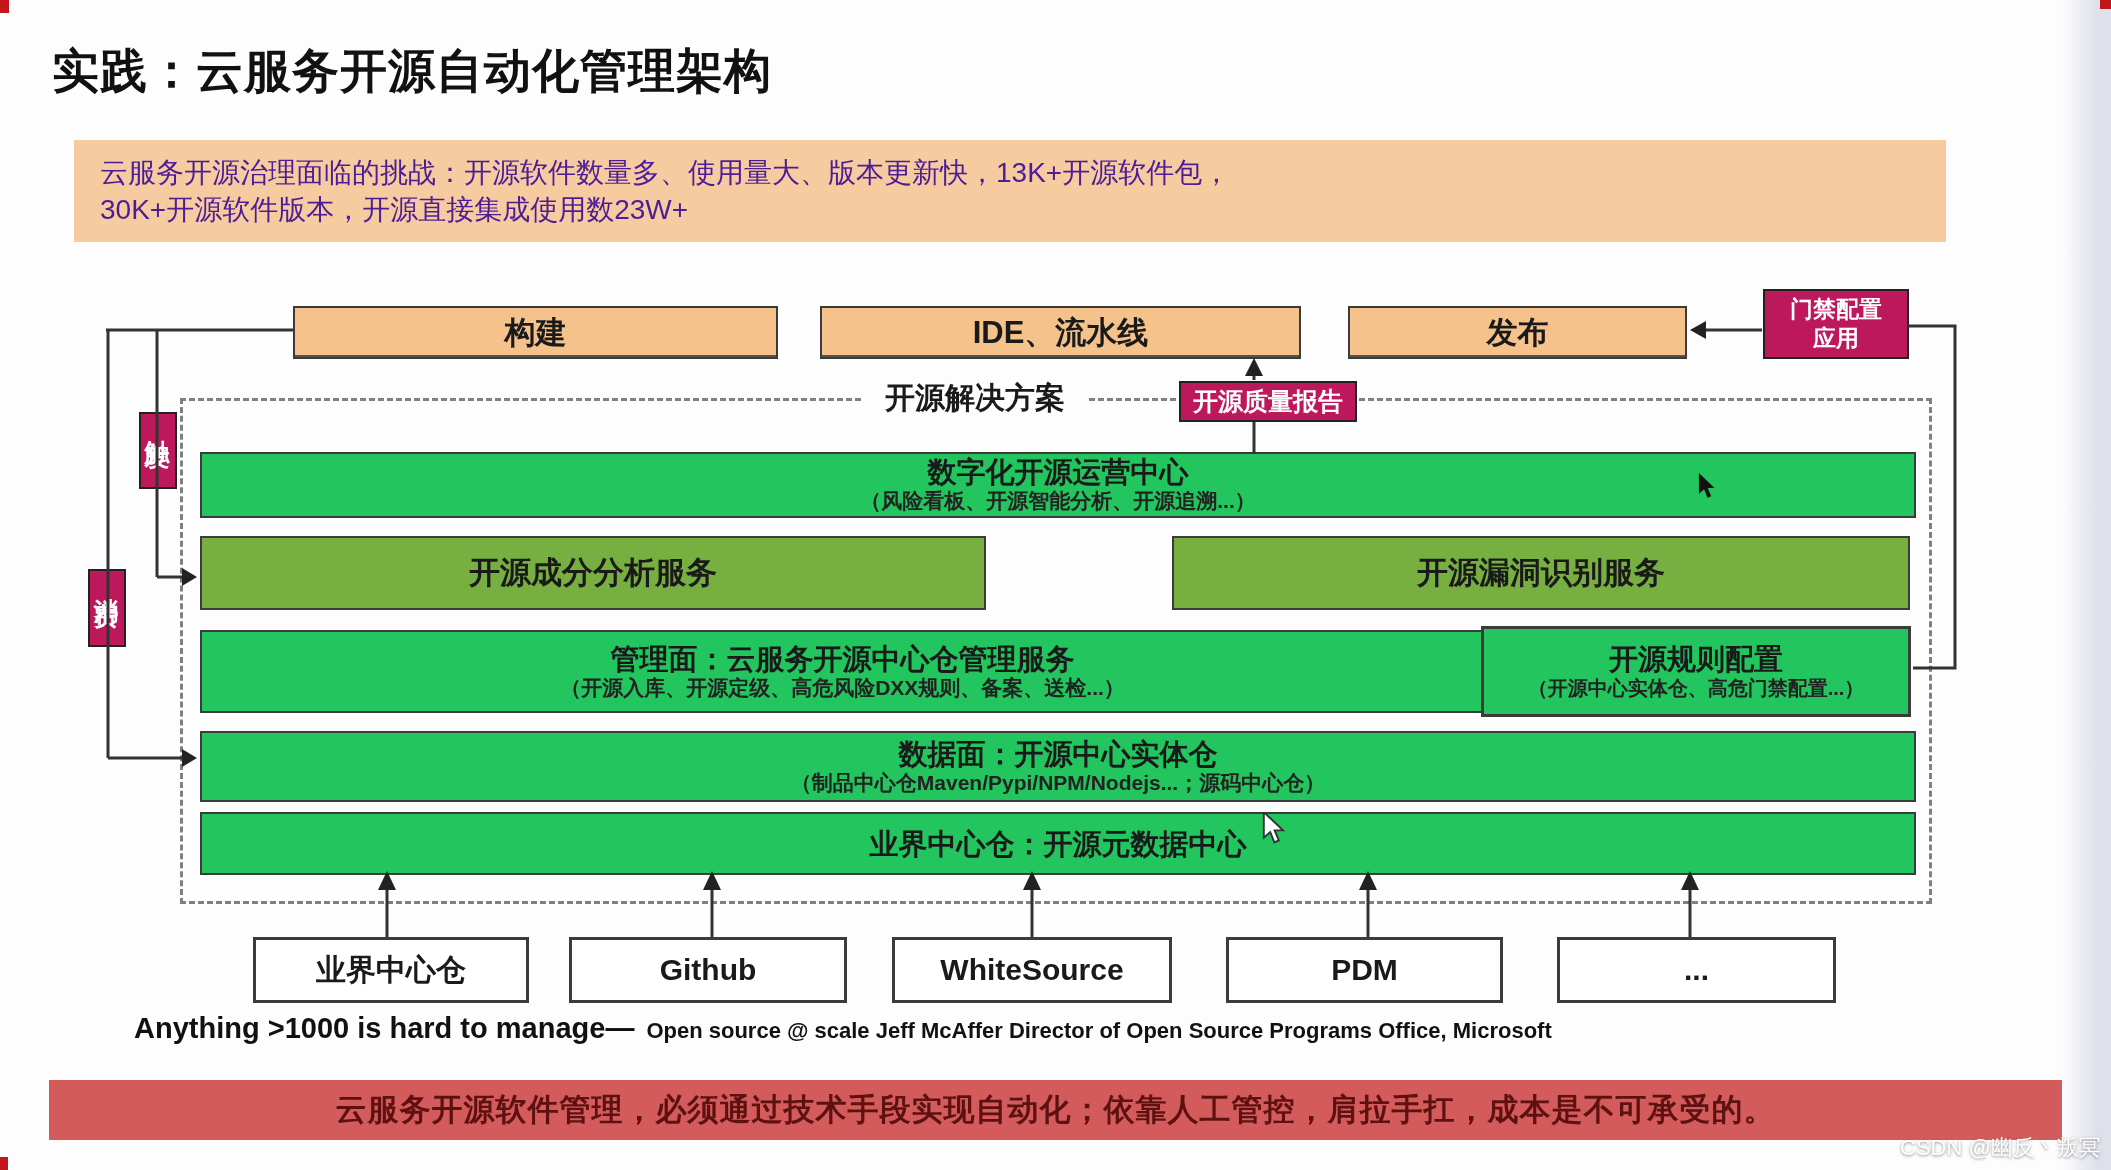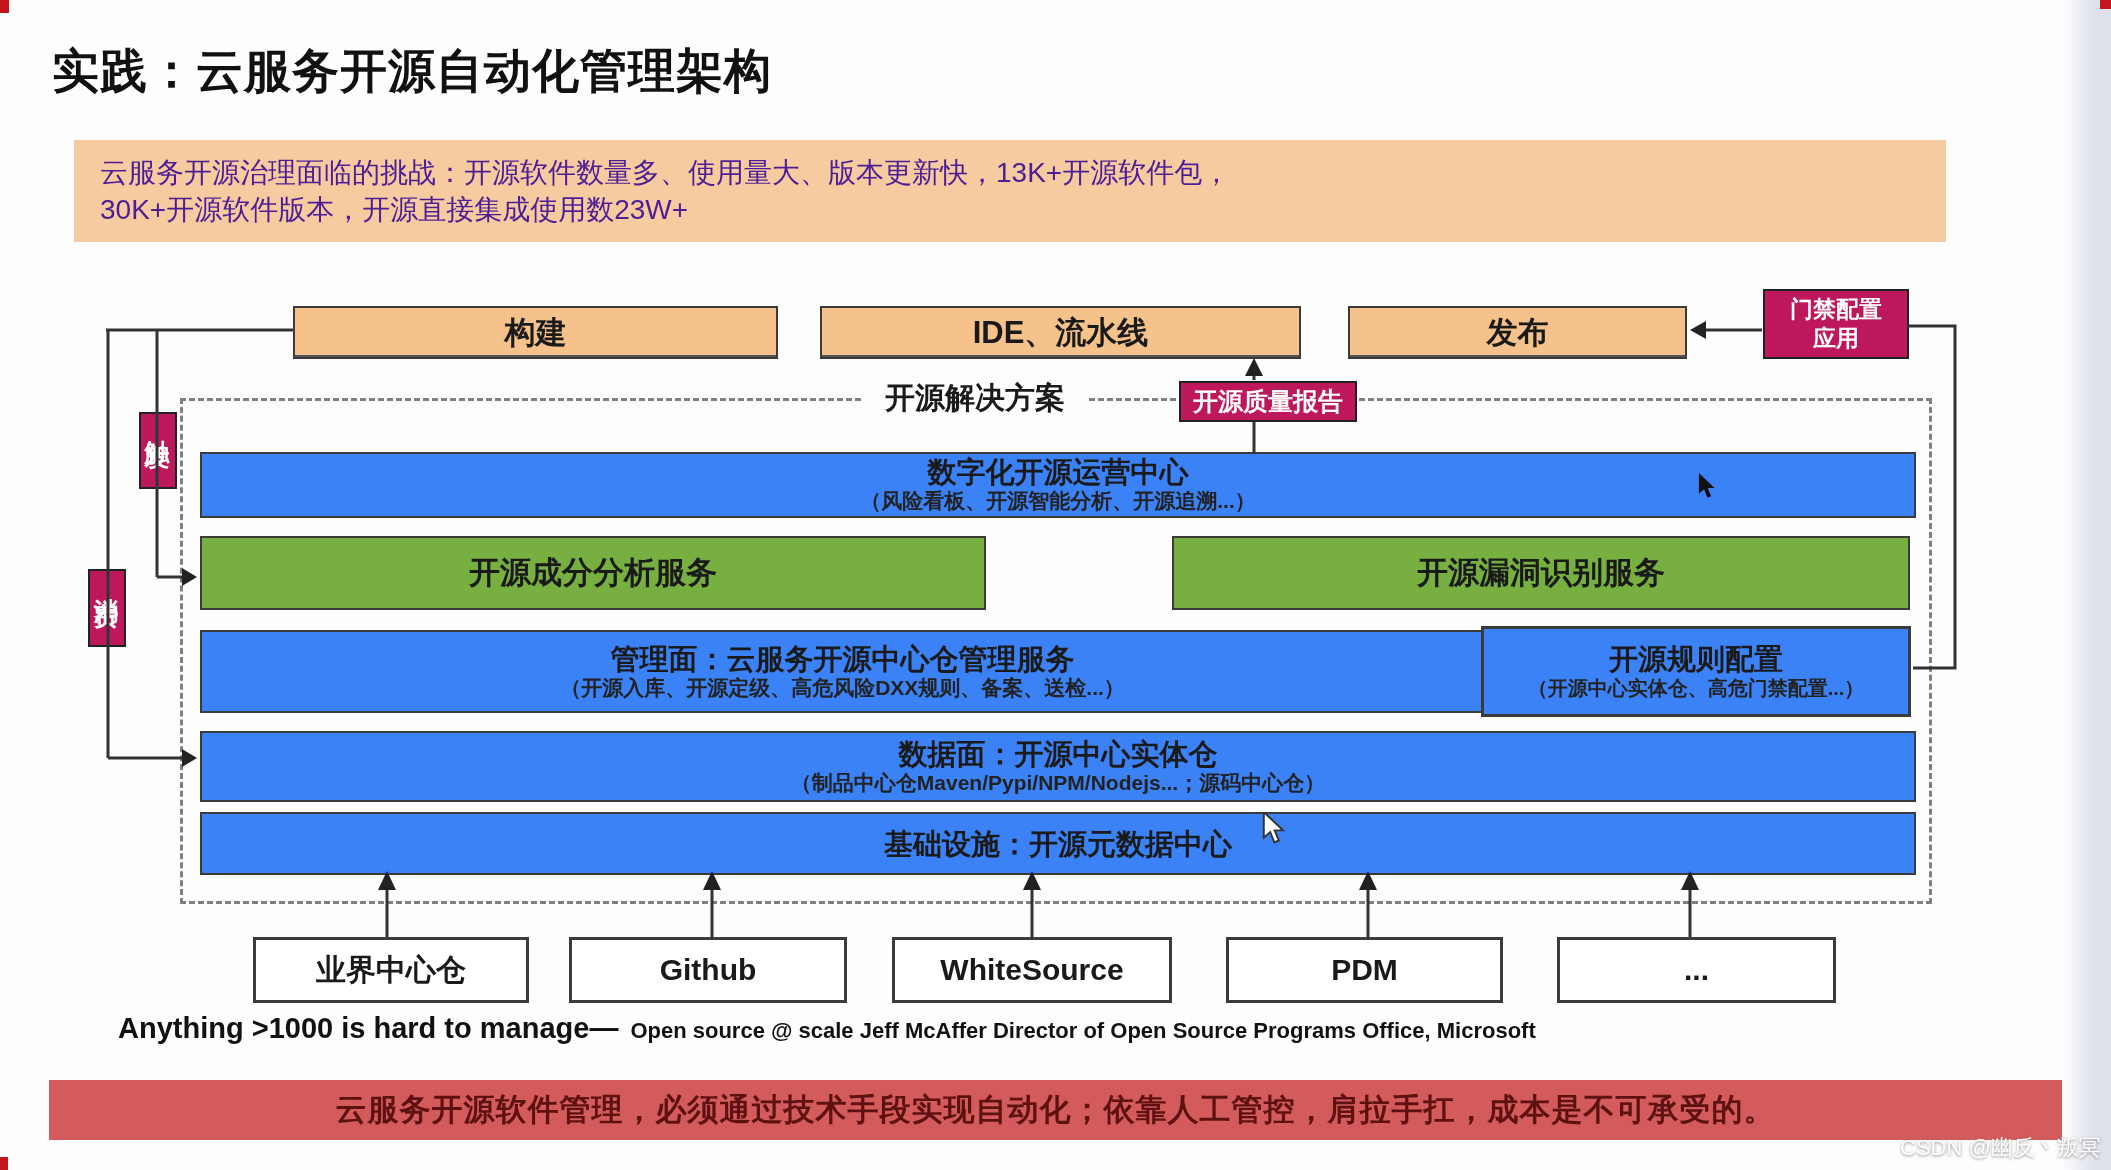--- a/index.html
+++ b/index.html
@@ -3,21 +3,21 @@
 <meta charset="utf-8">
 <style>
   * { margin:0; padding:0; box-sizing:border-box; }
   body { font-family:"Liberation Sans","DejaVu Sans",sans-serif; background:#ffffff; }
   .slide { position:relative; width:2111px; height:1170px; background:#fdfdfd; overflow:hidden; }
 
   .abs { position:absolute; }
   .box { position:absolute; display:flex; align-items:center; justify-content:center;
          border:2px solid #3b3b3b; text-align:center; color:#1a1a1a; }
   .box-orange { background:#F5C28C; font-weight:bold; box-shadow:0 -2px 0 #555 inset; }
-  .box-gray   { background:#3b82f6; flex-direction:column; }
+  .box-gray   { background:#22c55e; flex-direction:column; }
   .box-green  { background:#77B041; font-weight:bold; }
   .box-red    { background:#be185d; color:#fff; border-color:#222; font-weight:bold; }
   .box-white  { background:#ffffff; font-weight:bold; border-width:3px; }
 
   .t   { font-size:29px; font-weight:bold; line-height:32px; }
   .sub { font-size:21px; font-weight:600; line-height:26px; color:#222; }
 
   #title { left:52px; top:40px; font-size:47px; font-weight:800; color:#111; letter-spacing:1px; }
 
   #challenge { left:74px; top:140px; width:1872px; height:102px; background:#F7CBA0;
@@ -53,21 +53,21 @@
   #data    { left:200px;  top:731px; width:1716px; height:71px;text-align:right; }
   #infra   { left:200px;  top:812px; width:1716px; height:63px; font-size:29px; font-weight:bold; }
 
   .src { top:937px; height:66px; font-size:30px; }
   #src0 { left:253px;  width:276px; }
   #src1 { left:569px;  width:278px; }
   #src2 { left:892px;  width:280px; }
   #src3 { left:1226px; width:277px; }
   #src4 { left:1557px; width:279px; }
 
-  #quote { left:118px; top:1012px; display:flex; align-items:baseline; gap:12px; color:#111; }
+  #quote { left:134px; top:1012px; display:flex; align-items:baseline; gap:12px; color:#111; }
   .quote-lead { font-size:29px; font-weight:bold; }
   .quote-attr { font-size:22px; font-weight:600; }
 
   #footer { left:49px; top:1080px; width:2013px; height:60px; background:#D45B5B;
             display:flex; align-items:center; justify-content:center;
             color:#5E1111; font-size:31px; font-weight:bold; letter-spacing:1px; }
 
   #watermark { left:1900px; top:1133px; color:#fff; font-size:22px; z-index:6;
                text-shadow:0 1px 3px rgba(80,80,80,.65); white-space:nowrap; }
 
@@ -152,21 +152,21 @@
     <div class="t">开源规则配置</div>
     <div class="sub">（开源中心实体仓、高危门禁配置...）</div>
   </div>
 
   <div id="data" class="box box-gray">
     <div class="t">数据面：开源中心实体仓</div>
     <div class="sub">（制品中心仓Maven/Pypi/NPM/Nodejs...；源码中心仓）</div>
   </div>
 
   <div id="infra" class="box box-gray">
-    <div class="t">基础设施：开源元数据中心</div>
+    <div class="t">业界中心仓：开源元数据中心</div>
   </div>
 
   <div id="src0" class="box box-white src">业界中心仓</div>
   <div id="src1" class="box box-white src">Github</div>
   <div id="src2" class="box box-white src">WhiteSource</div>
   <div id="src3" class="box box-white src">PDM</div>
   <div id="src4" class="box box-white src">...</div>
 
   <div id="quote" class="abs">
     <span class="quote-lead">Anything &gt;1000 is hard to manage—</span>

